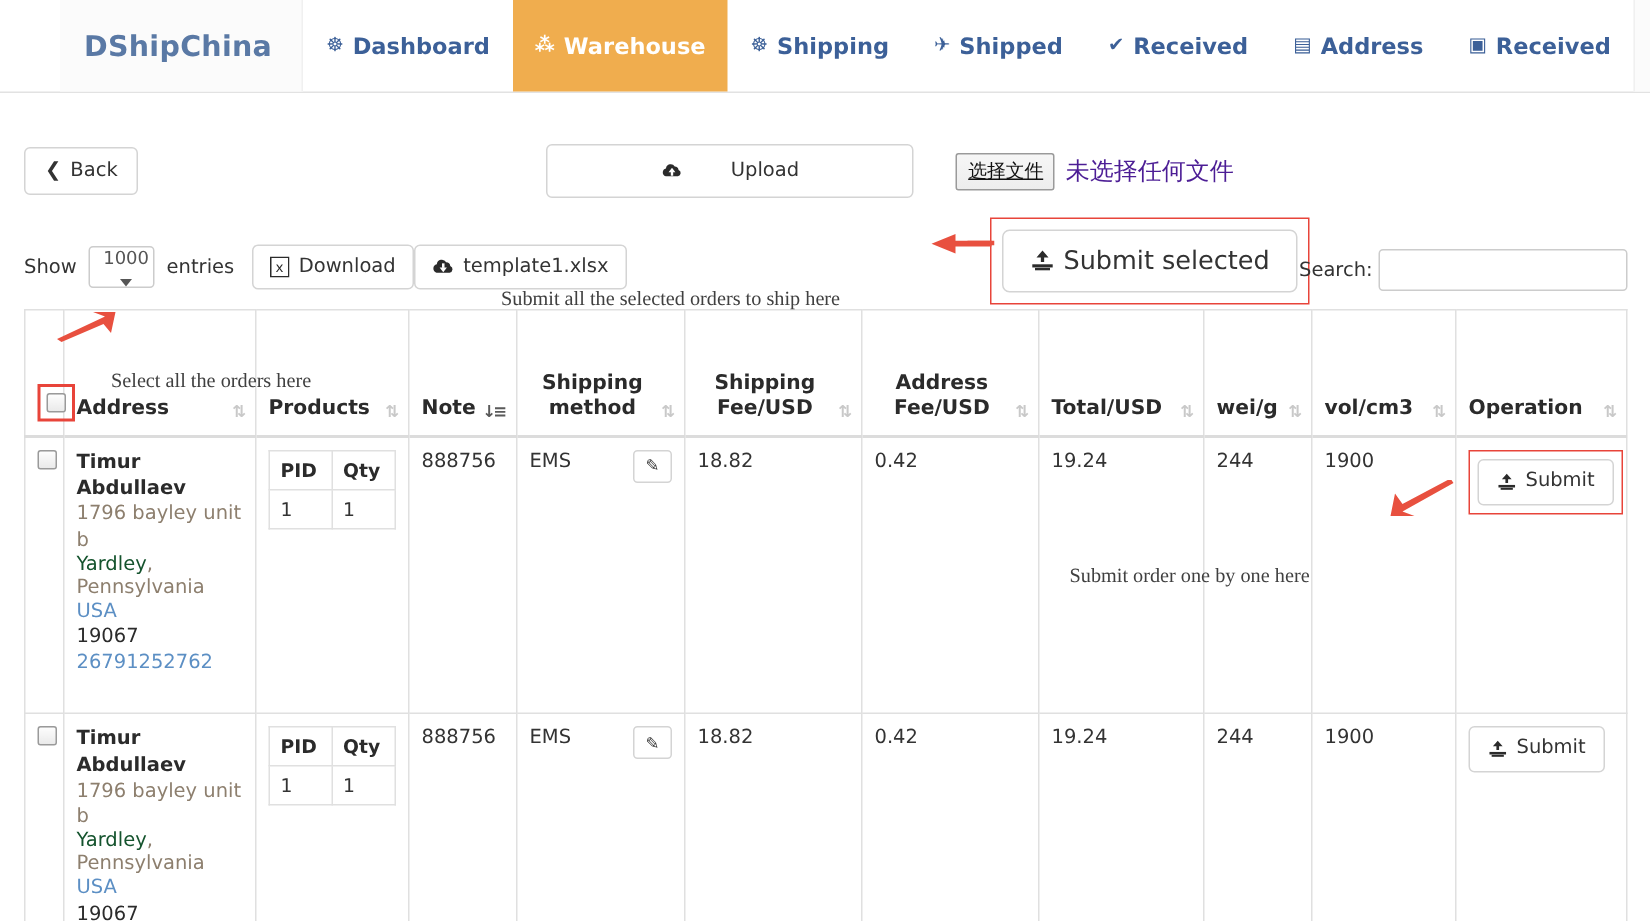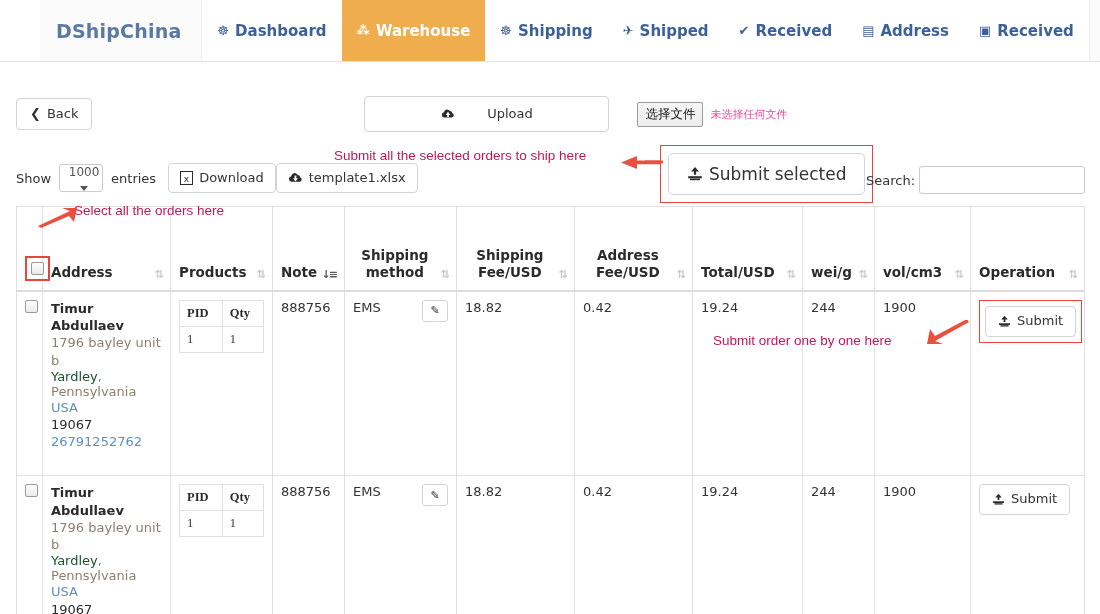--- a/index.html
+++ b/index.html
@@ -99,22 +99,23 @@
     color: #222;
   }
   .file-btn {
     background: linear-gradient(#f6f6f6, #ededed);
     border: 1px solid #9a9a9a;
     border-radius: 2px;
     padding: 3px 7px;
     font-size: 12.5px;
     color: #111;
     cursor: pointer;
-  }
-  .file-none { font-size: 11px; color: #ec4899; }
+    text-decoration: underline;
+  }
+  .file-none { font-size: 16px; color: #4c1d95; }
 
   
   .controls {
     position: relative;
     display: flex;
     align-items: center;
     padding: 0 16px;
     height: 44px;
     margin-top: 14px;
   }
@@ -177,24 +178,25 @@
     background: #fff;
     outline: none;
     font-size: 13px;
     padding: 0 8px;
     font-family: "DejaVu Sans", "Liberation Sans", sans-serif;
   }
 
   
   .annot {
     position: absolute;
-    color: #be185d;
+    color: #404040;
     font-size: 13.5px;
     white-space: nowrap;
-    font-family: Liberation Sans, sans-serif;
+    font-family: Liberation Serif, serif;
+    margin-top: 43px;
   }
   #annot-submit-all { left: 334px; top: 148px; }
   #annot-select-all { left: 74px; top: 203px; }
   #annot-one-by-one { left: 713px; top: 333px; }
 
   .arrow-svg { position: absolute; }
 
   
   .table-area {
     padding: 0 16px;
@@ -271,21 +273,20 @@
   .addr-street { color: #8d7f6e; line-height: 1.33; }
   .addr-city { color: #14532d; }
   .addr-state { color: #8d7f6e; }
   .addr-country { color: #5c8fc4; line-height: 1.33; }
   .addr-zip { color: #2b2b2b; line-height: 1.33; }
   .addr-phone { color: #5c8fc4; line-height: 1.33; }
 
   table.inner {
     border-collapse: collapse;
     width: 100%;
-    font-family: Liberation Serif, serif;
   }
   table.inner th, table.inner td {
     border: 1px solid #e0e0e0;
     padding: 5px 7px;
     font-size: 12.5px;
     text-align: left;
   }
   table.inner th { font-weight: bold; color: #2b2b2b; }
   table.inner td { color: #333; }
 

